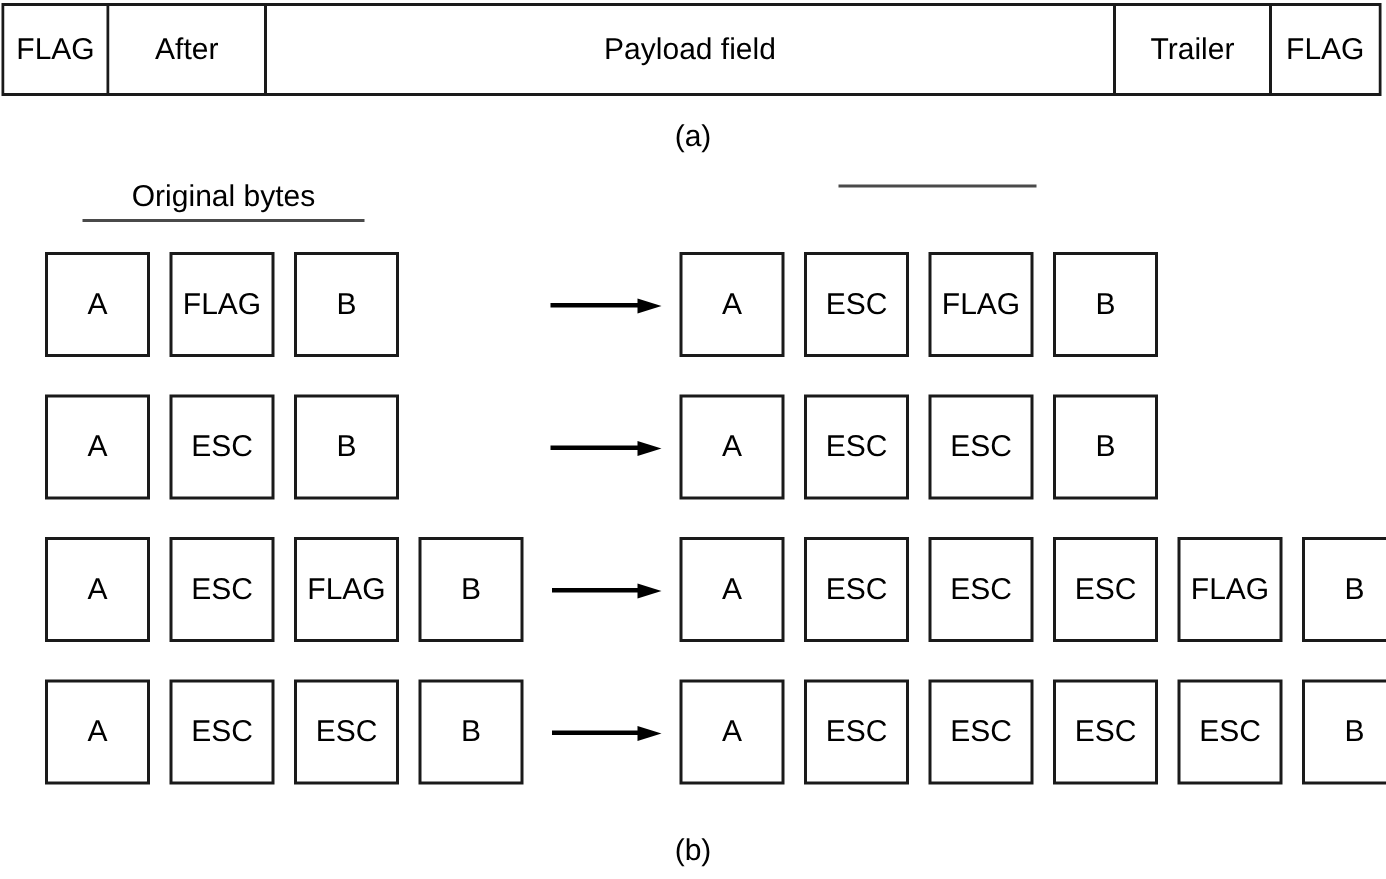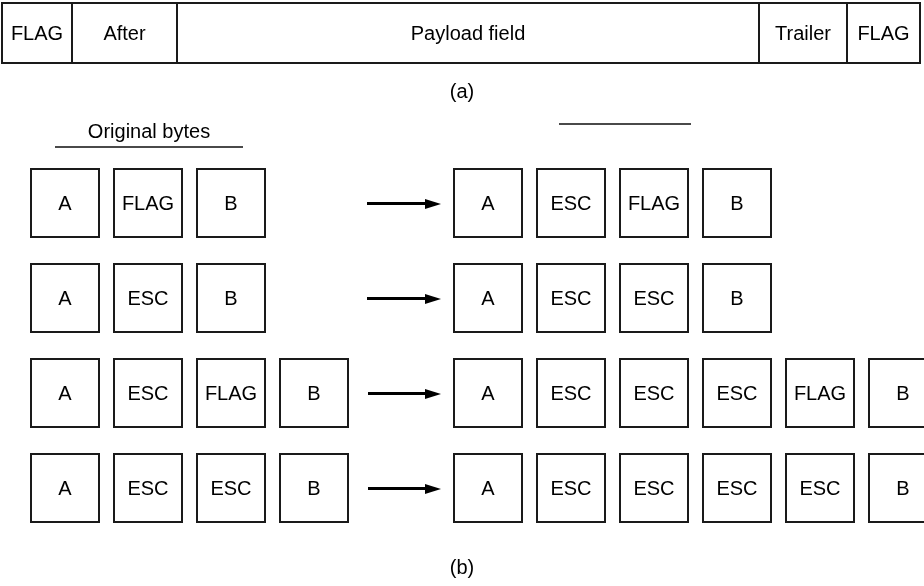--- a/index.html
+++ b/index.html
@@ -35,21 +35,21 @@
     font-size: 20px;
     box-sizing: border-box;
     border-right: 2px solid #1a1a1a;
     background: #fff;
     white-space: nowrap;
   }
   .frame-cell:last-child { border-right: none; }
   .fc-flag1   { width: 70px; }
   .fc-header  { width: 105px; }
   .fc-payload { flex: 1 1 auto; text-align: center; }
-  .fc-trailer { width: 88px; }
+  .fc-trailer { width: 104px; }
   .fc-flag2   { width: 71px; }
 
   #caption-a {
     position: absolute;
     left: 0;
     top: 80px;
     width: 924px;
     text-align: center;
     font-size: 20px;
   }

